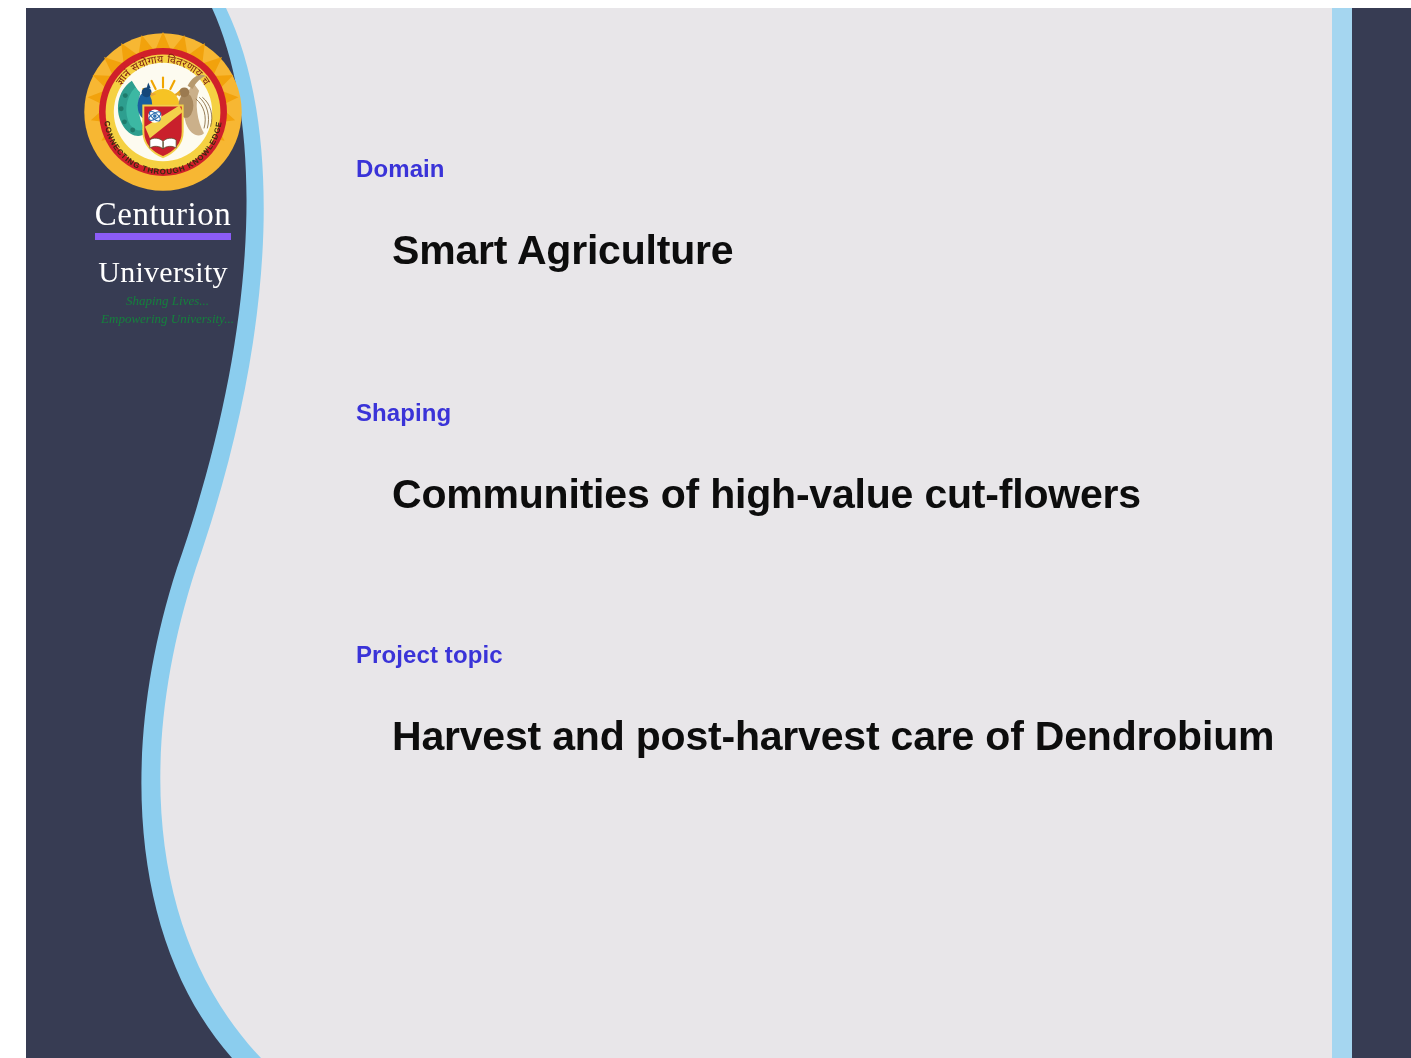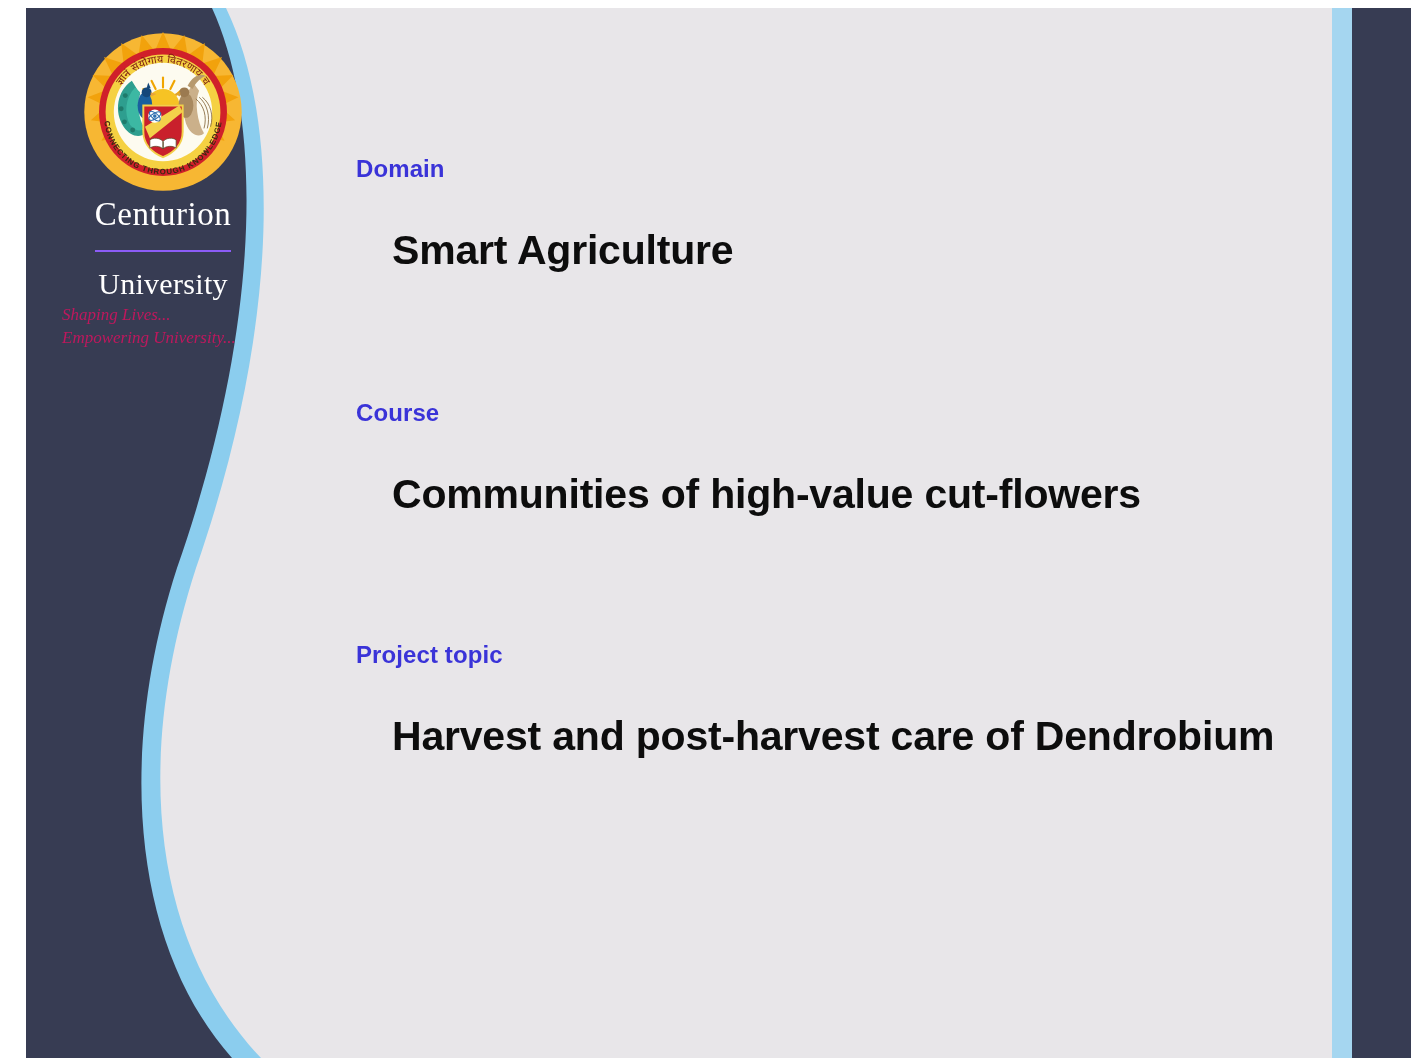--- a/index.html
+++ b/index.html
@@ -49,38 +49,38 @@
   }
   .wordmark {
     margin-top: 4px;
     color: #ffffff;
     font-family: "Liberation Serif", serif;
   }
   .wordmark-top {
     font-size: 33px;
     letter-spacing: 0.5px;
     line-height: 1.02;
-    border-bottom: 2px solid #8b5cf6;
+    border-bottom: 7px solid #8b5cf6;
     display: inline-block;
-    padding-bottom: 18px;
+    padding-bottom: 1px;
   }
   .wordmark-bottom {
     font-size: 30px;
     line-height: 1.05;
     margin-top: 16px;
     letter-spacing: 0.3px;
   }
   .tagline {
     font-family: "Liberation Serif", serif;
     font-style: italic;
-    color: #be185d;
-    font-size: 17px;
+    color: #15803d;
+    font-size: 13px;
     line-height: 1.35;
     margin-top: 5px;
-    text-align: left;
+    text-align: center;
     padding-left: 9px;
   }
 
   
   .content {
     position: absolute;
     left: 330px;
     top: 0;
     width: 1010px;
     height: 1037px;
@@ -227,21 +227,21 @@
   </div>
 
   <div class="content">
 
     <div class="field field-domain">
       <div class="field-label">Domain</div>
       <div class="field-value">Smart Agriculture</div>
     </div>
 
     <div class="field field-course">
-      <div class="field-label">Course</div>
+      <div class="field-label">Shaping</div>
       <div class="field-value">Communities of high-value cut-flowers</div>
     </div>
 
     <div class="field field-project">
       <div class="field-label">Project topic</div>
       <div class="field-value">Harvest and post-harvest care of Dendrobium</div>
     </div>
 
   </div>
 </div>

